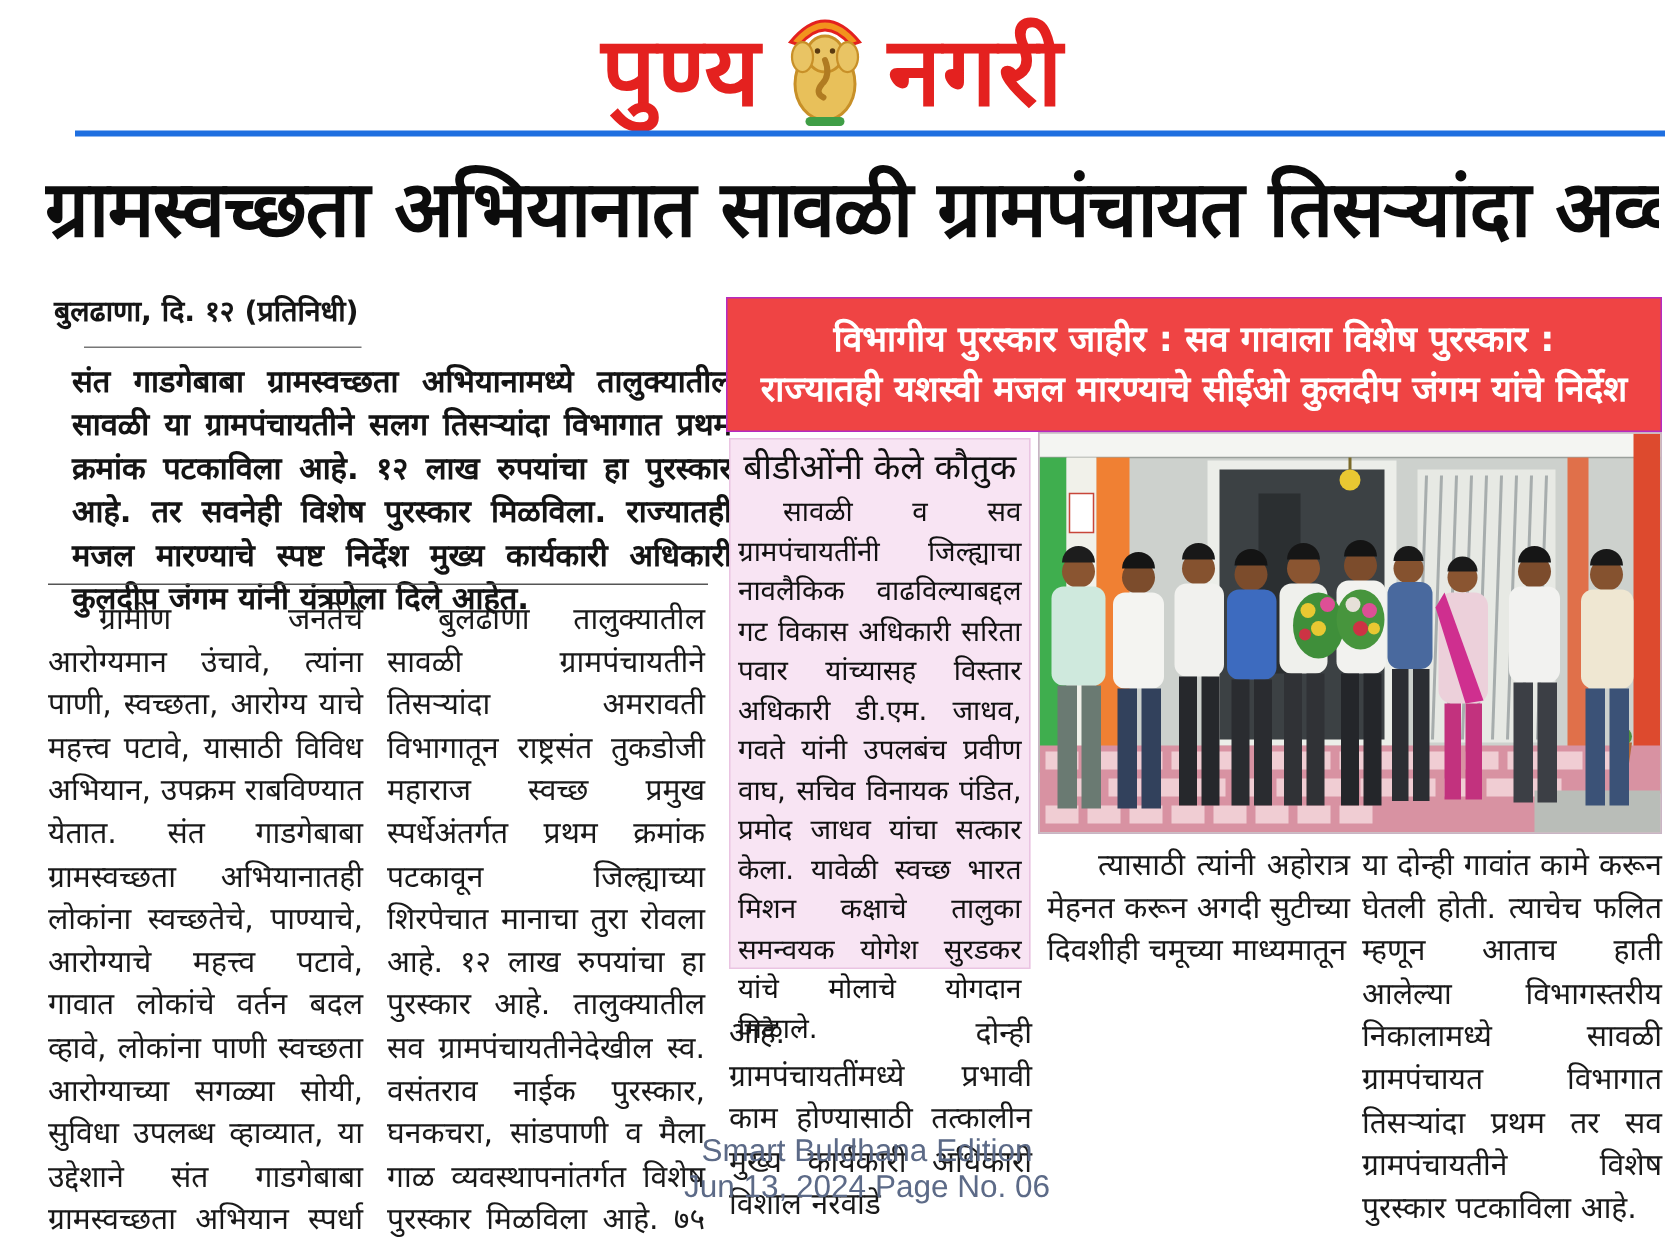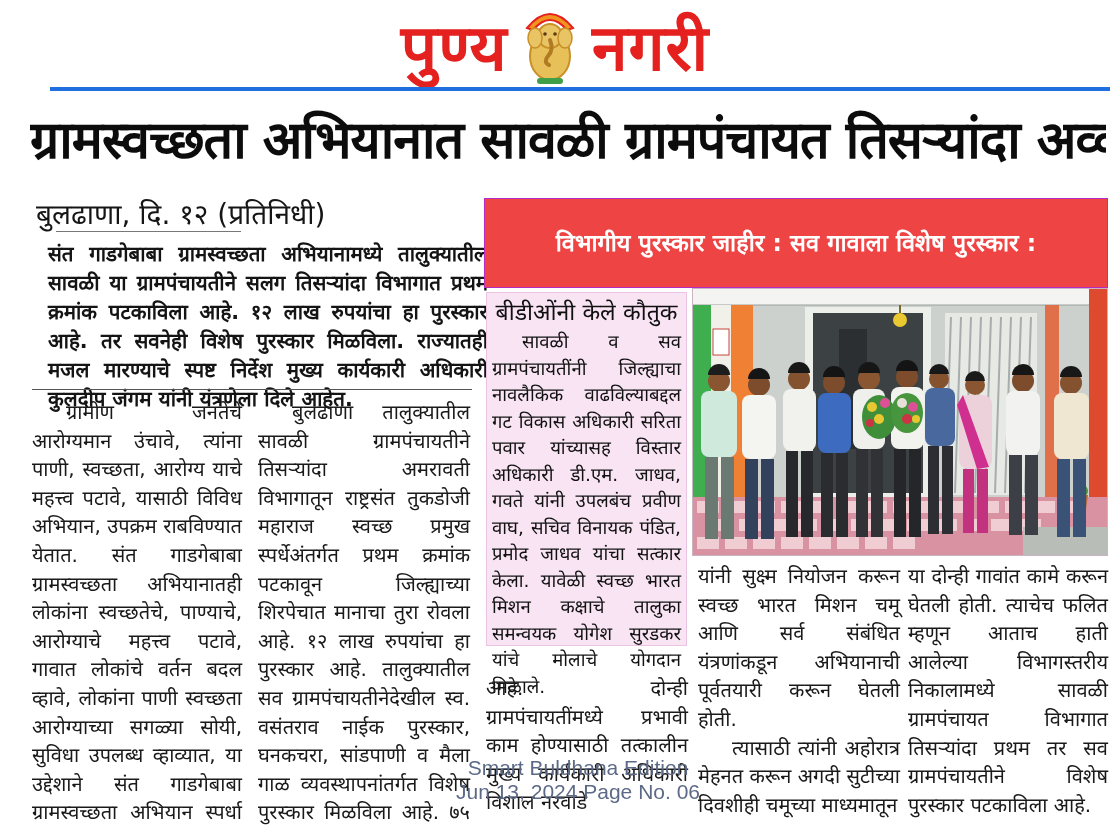--- a/index.html
+++ b/index.html
@@ -13,21 +13,21 @@
        font-family:"DejaVu Sans",sans-serif;letter-spacing:1px;vertical-align:middle;}
   .masthead .logo{display:inline-block;width:62px;height:80px;vertical-align:middle;margin:0 6px;}
 
   .blue-rule{top:87px;left:50px;width:1060px;height:4px;background:#1f6fe0;}
 
   
   .headline{top:98px;left:30px;width:1076px;height:86px;
       font-size:52px;line-height:84px;font-weight:bold;color:#0c0c0c;
       white-space:nowrap;overflow:hidden;letter-spacing:-1px;}
 
-  .byline{top:194px;left:36px;font-size:28px;font-weight:normal;color:#151515;}
+  .byline{top:194px;left:36px;font-size:19px;font-weight:bold;color:#151515;}
   .byline-rule{top:231px;left:56px;width:185px;height:1px;background:#777;}
 
   .lead{top:240px;left:48px;width:440px;font-size:20.5px;line-height:29px;
       font-weight:bold;text-align:justify;color:#141414;}
 
   
   .band{top:198px;left:484px;width:622px;height:88px;background:#ef4444;
       border:1px solid #b62bc0;display:flex;flex-direction:column;
       justify-content:center;align-items:center;}
   .band div{color:#ffffff;font-weight:bold;font-size:23.5px;line-height:33px;
@@ -87,20 +87,21 @@
 
 <div class="abs headline">ग्रामस्वच्छता अभियानात सावळी ग्रामपंचायत तिसऱ्यांदा अव्वल</div>
 
 <div class="abs byline">बुलढाणा, दि. १२ (प्रतिनिधी)</div>
 <div class="abs byline-rule"></div>
 
 <div class="abs lead">संत गाडगेबाबा ग्रामस्वच्छता अभियानामध्ये तालुक्यातील सावळी या ग्रामपंचायतीने सलग तिसऱ्यांदा विभागात प्रथम क्रमांक पटकाविला आहे. १२ लाख रुपयांचा हा पुरस्कार आहे. तर सवनेही विशेष पुरस्कार मिळविला. राज्यातही मजल मारण्याचे स्पष्ट निर्देश मुख्य कार्यकारी अधिकारी कुलदीप जंगम यांनी यंत्रणेला दिले आहेत.</div>
 
 <div class="abs band">
   <div>विभागीय पुरस्कार जाहीर : सव गावाला विशेष पुरस्कार :</div>
+  <div>राज्यातही यशस्वी मजल मारण्याचे सीईओ कुलदीप जंगम यांचे निर्देश</div>
 </div>
 
 <div class="abs cols-rule"></div>
 
 <div class="abs col1 bodytxt">
   <p>ग्रामीण जनतेचे आरोग्यमान उंचावे, त्यांना पाणी, स्वच्छता, आरोग्य याचे महत्त्व पटावे, यासाठी विविध अभियान, उपक्रम राबविण्यात येतात. संत गाडगेबाबा ग्रामस्वच्छता अभियानातही लोकांना स्वच्छतेचे, पाण्याचे, आरोग्याचे महत्त्व पटावे, गावात लोकांचे वर्तन बदल व्हावे, लोकांना पाणी स्वच्छता आरोग्याच्या सगळ्या सोयी, सुविधा उपलब्ध व्हाव्यात, या उद्देशाने संत गाडगेबाबा ग्रामस्वच्छता अभियान स्पर्धा घेण्यात येतात.</p>
 </div>
 <div class="abs col2 bodytxt">
   <p>बुलढाणा तालुक्यातील सावळी ग्रामपंचायतीने तिसऱ्यांदा अमरावती विभागातून राष्ट्रसंत तुकडोजी महाराज स्वच्छ प्रमुख स्पर्धेअंतर्गत प्रथम क्रमांक पटकावून जिल्ह्याच्या शिरपेचात मानाचा तुरा रोवला आहे. १२ लाख रुपयांचा हा पुरस्कार आहे. तालुक्यातील सव ग्रामपंचायतीनेदेखील स्व. वसंतराव नाईक पुरस्कार, घनकचरा, सांडपाणी व मैला गाळ व्यवस्थापनांतर्गत विशेष पुरस्कार मिळविला आहे. ७५ हजार रुपयांचे हे पारितोषिक</p>
 </div>
@@ -281,21 +282,20 @@
         <circle cx="378" cy="94" r="11" fill="#85522f"></circle>
         <path d="M367 88 a11 11 0 0 1 22 0 z" fill="#181818"></path>
       <rect x="361" y="104" width="35" height="66" rx="8" fill="#efe7d2"></rect>
       <rect x="364" y="170" width="13" height="78" fill="#3b5277"></rect>
         <rect x="380" y="170" width="13" height="78" fill="#3b5277"></rect>
       </g>
   </svg>
 </div>
 
 <div class="abs col4 bodytxt">
-  <p style="text-indent:0;">यांनी सुक्ष्म नियोजन करून स्वच्छ भारत मिशन चमू आणि सर्व संबंधित यंत्रणांकडून अभियानाची पूर्वतयारी करून घेतली होती.</p>
   <p>त्यासाठी त्यांनी अहोरात्र मेहनत करून अगदी सुटीच्या दिवशीही चमूच्या माध्यमातून</p>
 </div>
 <div class="abs col5 bodytxt">
   <p style="text-indent:0;">या दोन्ही गावांत कामे करून घेतली होती. त्याचेच फलित म्हणून आताच हाती आलेल्या विभागस्तरीय निकालामध्ये सावळी ग्रामपंचायत विभागात तिसऱ्यांदा प्रथम तर सव ग्रामपंचायतीने विशेष पुरस्कार पटकाविला आहे.</p>
 </div>
 
 <div class="abs footer">
   <div>Smart Buldhana Edition</div>
   <div>Jun 13, 2024 Page No. 06</div>
 </div>

